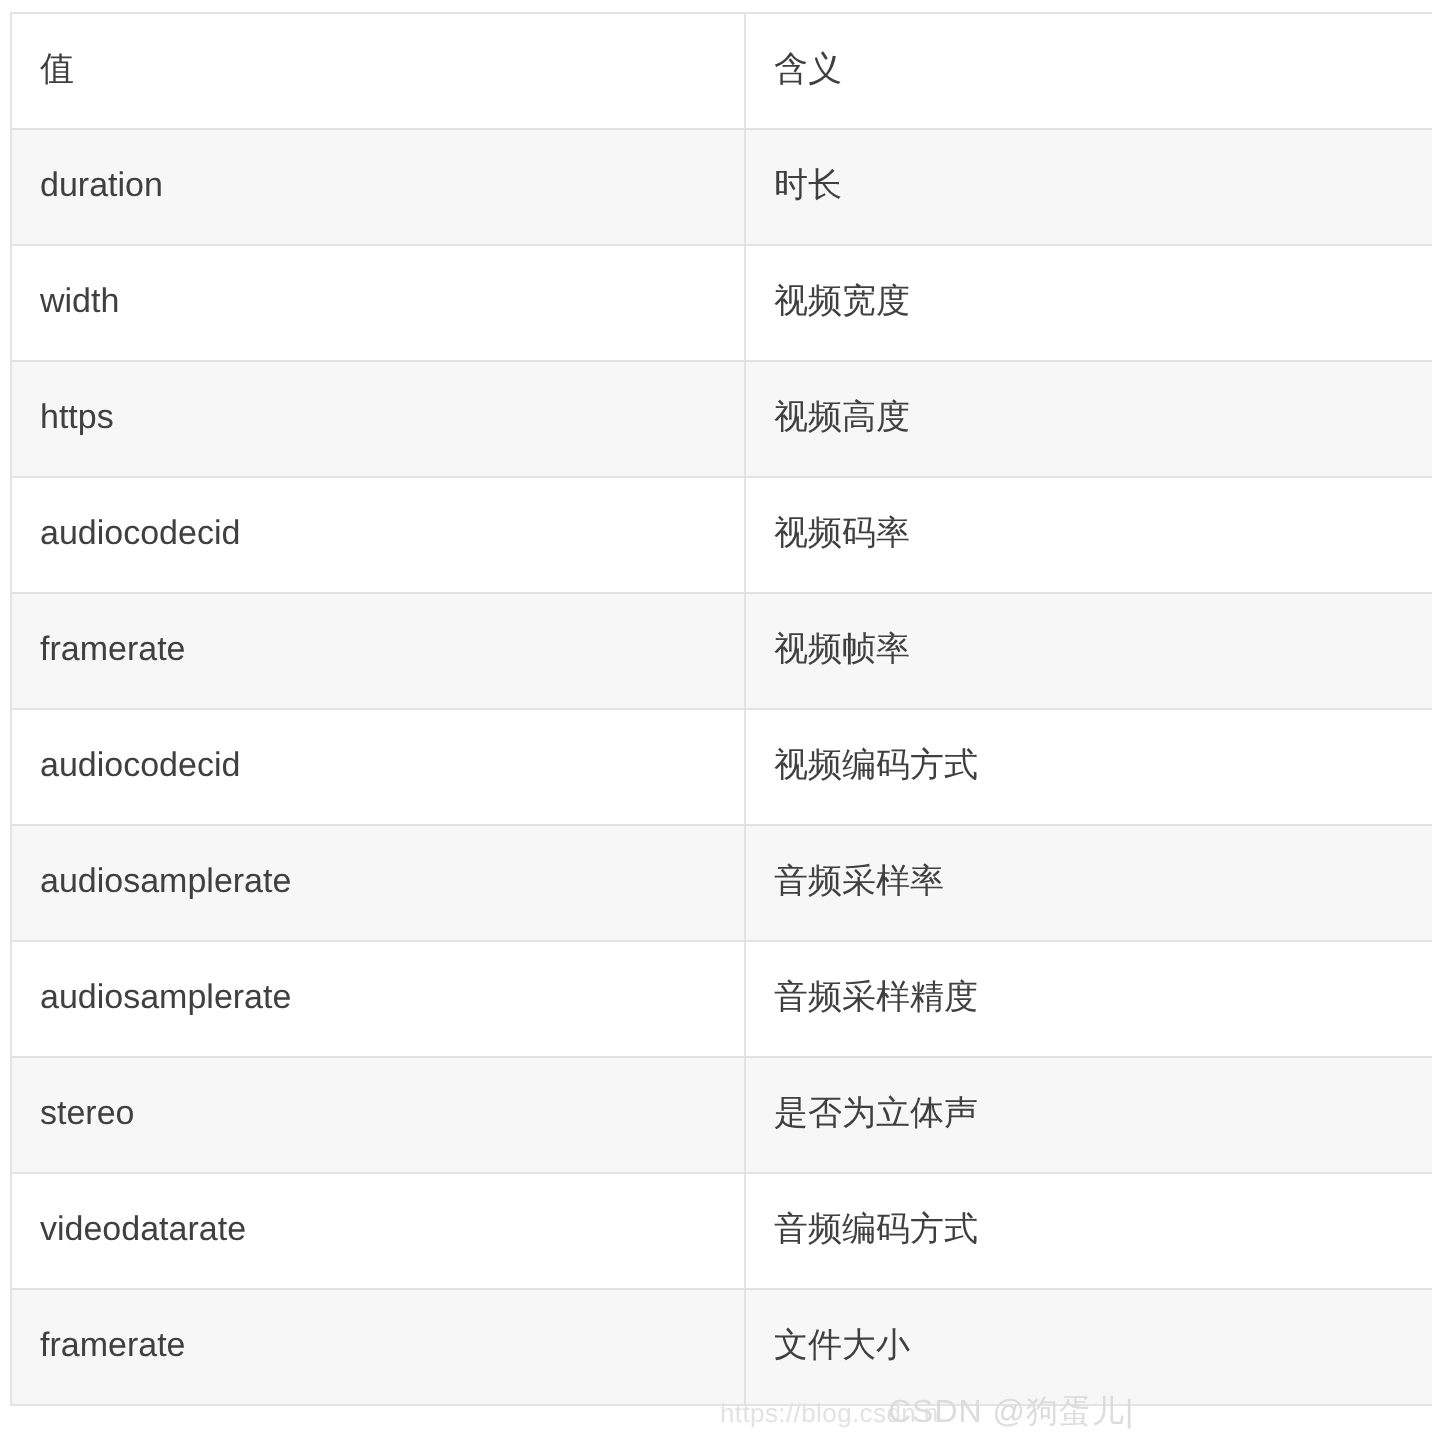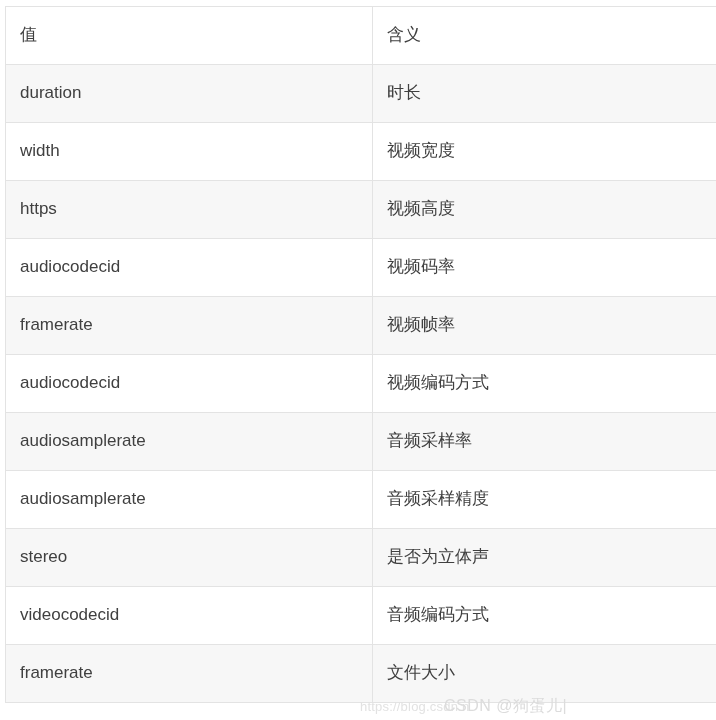--- a/index.html
+++ b/index.html
@@ -143,21 +143,21 @@
           </tr>
           <tr class="row-even">
             <td>audiosamplerate</td>
             <td>音频采样精度</td>
           </tr>
           <tr class="row-odd">
             <td>stereo</td>
             <td>是否为立体声</td>
           </tr>
           <tr class="row-even">
-            <td>videocodecid</td>
+            <td>videodatarate</td>
             <td>音频编码方式</td>
           </tr>
           <tr class="row-odd">
             <td>framerate</td>
             <td>文件大小</td>
           </tr>
         </tbody>
     </table>
   </div>
 

